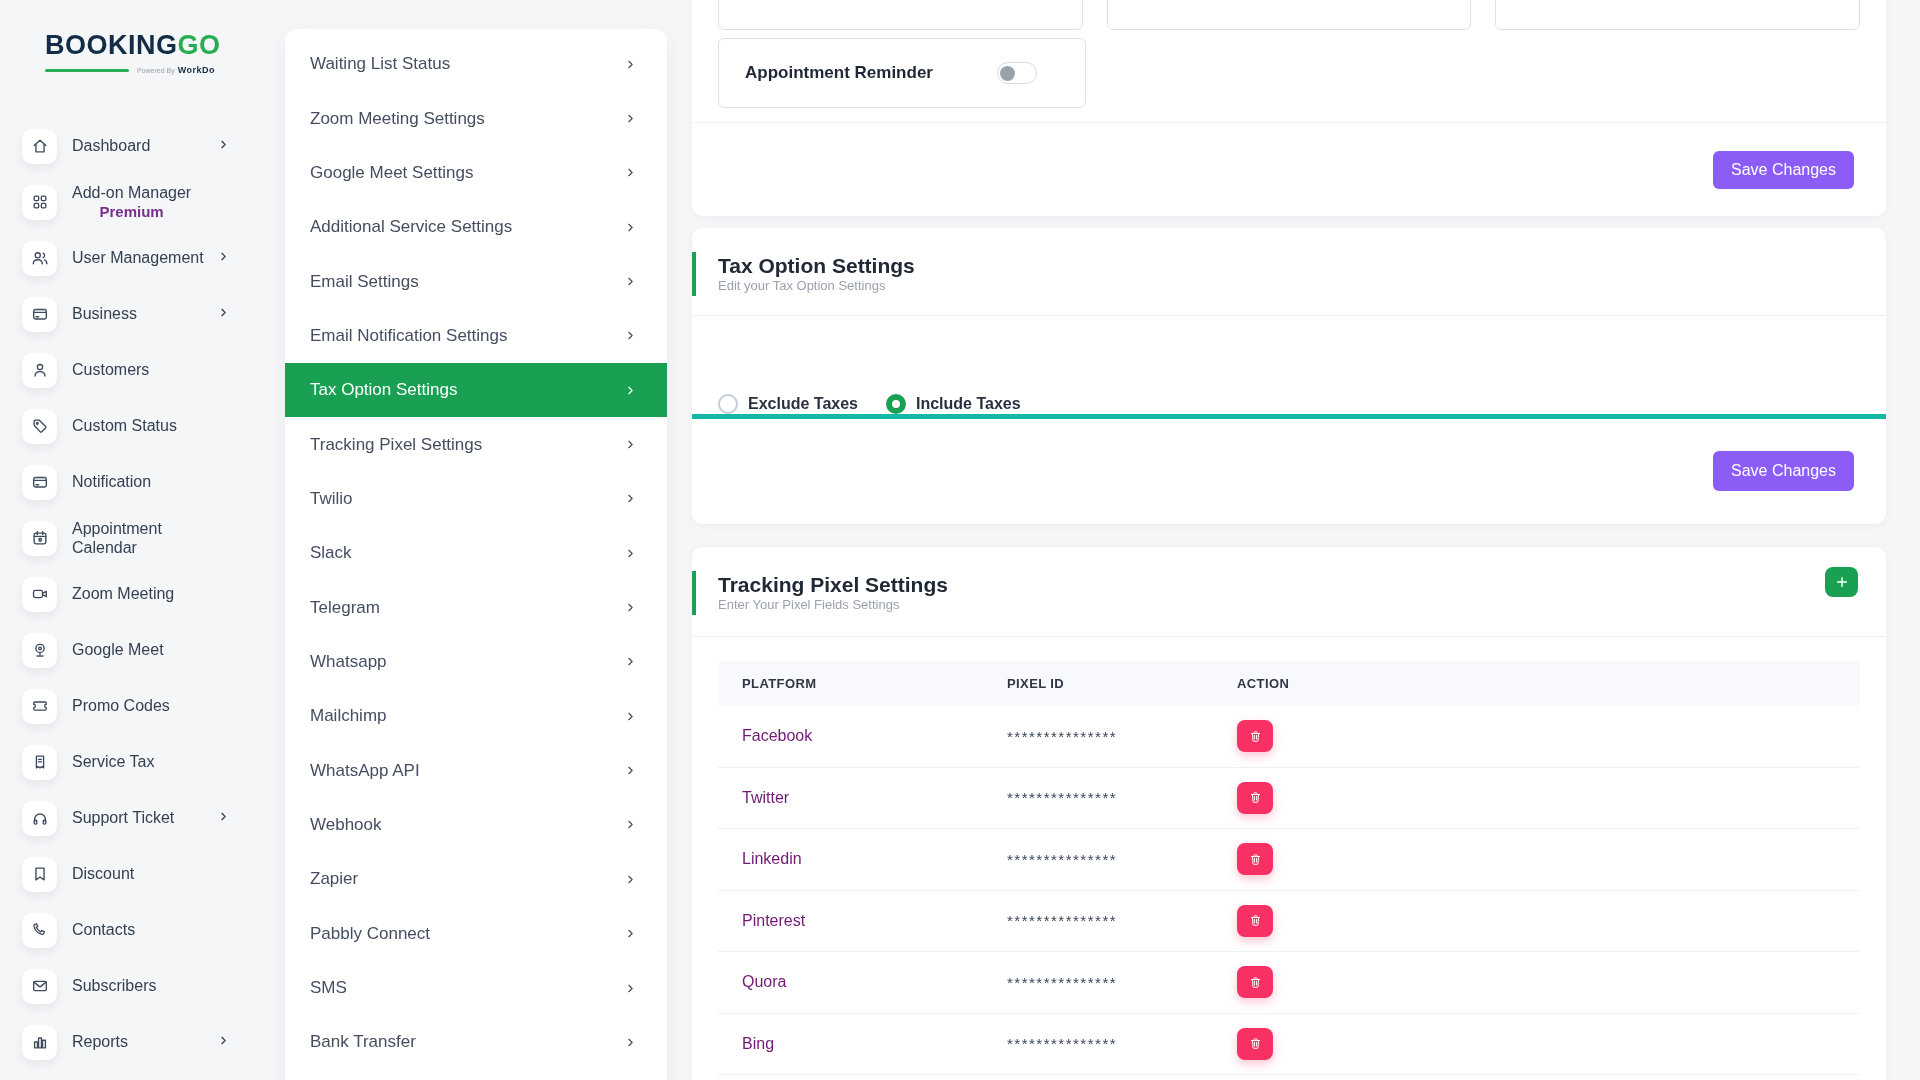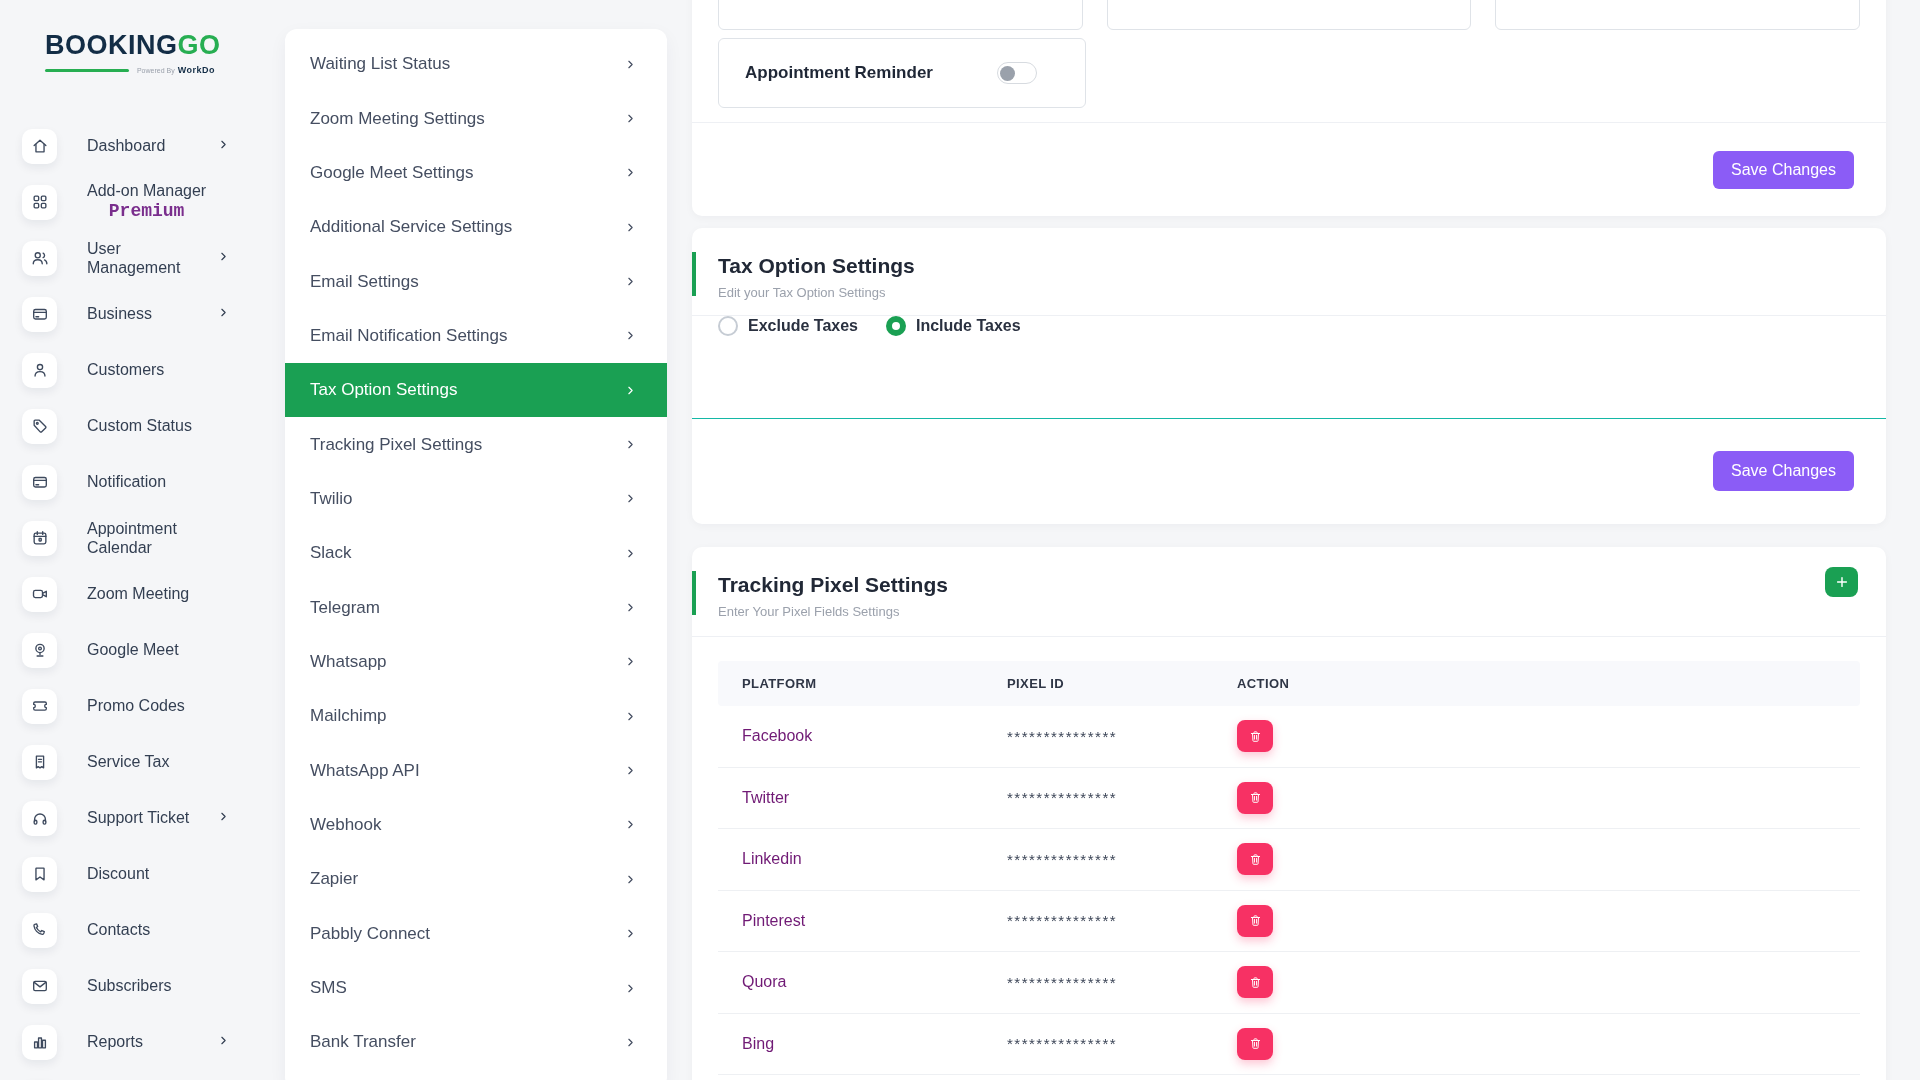--- a/index.html
+++ b/index.html
@@ -17,22 +17,22 @@
   .logo-sub { display:flex; align-items:center; margin-top:4px; }
   .logo-rule { flex:1; height:3px; background:#27ae52; border-radius:2px; margin-right:8px; }
   .powered { font-size:7px; color:#9aa0ab; white-space:nowrap; }
   .powered b { font-size:9px; color:#132d46; margin-left:3px; letter-spacing:.5px; }
   .side-nav { margin-top:43px; }
   .side-item { height:56px; display:flex; align-items:center; padding:0 55px 0 22px; cursor:pointer; }
   .tile { width:35px; height:35px; flex:0 0 35px; background:#fff; border-radius:10px;
           box-shadow:0 4px 10px rgba(20,30,60,.07); display:flex; align-items:center; justify-content:center; }
   .tile svg { width:18px; height:18px; stroke:#3e4a5e; fill:none; stroke-width:1.5;
               stroke-linecap:round; stroke-linejoin:round; }
-  .side-label { margin-left:30px; font-size:16px; color:#333f52; line-height:1.2; }
-  .side-label .badge { display:block; text-align:center; font-weight:bold; color:#7a2e8d; font-size:18px; margin-top:1px;font-family:Liberation Mono, monospace; }
+  .side-label { margin-left:15px; font-size:16px; color:#333f52; line-height:1.2; }
+  .side-label .badge { display:block; text-align:center; font-weight:bold; color:#7a2e8d; font-size:15px; margin-top:1px; }
   .side-chev { margin-left:auto; }
   .side-chev svg, .menu-chev svg { width:13px; height:13px; fill:none; stroke:#333f52;
               stroke-width:1.8; stroke-linecap:round; stroke-linejoin:round; }
   
   .settings-menu { position:absolute; left:285px; top:29px; width:382px; height:1060px;
                    background:#fff; border-radius:12px; padding-top:8px;
                    box-shadow:0 6px 18px rgba(24,40,70,.05); }
   .menu-item { height:54.35px; display:flex; align-items:center; padding:0 30px 0 25px;
                font-size:17px; color:#454e61; cursor:pointer; }
   .menu-chev { margin-left:auto; display:flex; }
@@ -58,23 +58,23 @@
   .btn-green { min-width:135px; height:38px; padding:0 18px; background:#8b5cf6; color:#fff;
                border:none; border-radius:6px; font-size:16px; font-family:inherit; cursor:pointer; }
   
   .card-tax { margin-top:12px; height:296px; overflow:hidden; }
   .card-track { margin-top:23px; height:560px; overflow:hidden; }
   .card-head { position:relative; padding:26px 26px 0 26px; border-bottom:1px solid #eef0f4; }
   .card-tax .card-head { height:88px; }
   .card-track .card-head { height:90px; }
   .card-head:before { content:""; position:absolute; left:0; top:24px; width:4px; height:44px; background:#1aa053; }
   .card-title { font-size:21px; font-weight:bold; color:#212836; }
-  .card-sub { font-size:13px; color:#9ba1ac; margin-top:7px; }
-  .tax-body { height:103px; display:flex; align-items:flex-start; padding-left:26px;
-              border-bottom:1px solid #14b8a6; }
+  .card-sub { font-size:13px; color:#9ba1ac; }
+  .tax-body { height:103px; display:flex; align-items:flex-end; padding-left:26px;
+              border-bottom:5px solid #14b8a6; }
   .radio-group { display:flex; align-items:center; margin-right:28px; cursor:pointer; }
   .radio { width:20px; height:20px; border-radius:50%; background:#fff; border:2px solid #c6ccd4; }
   .radio.checked { border:6px solid #1aa053; }
   .radio-label { margin-left:10px; font-size:16px; font-weight:bold; color:#2a3140; }
   .card-tax .card-footer { height:104px; }
   .card-tax .btn-green { height:40px; }
   .btn-plus { position:absolute; right:28px; top:20px; width:33px; height:30px; background:#1aa053;
               border:none; border-radius:8px; display:flex; align-items:center; justify-content:center; cursor:pointer; }
   .btn-plus svg { width:16px; height:16px; stroke:#fff; stroke-width:1.8; stroke-linecap:round; fill:none; }
   

